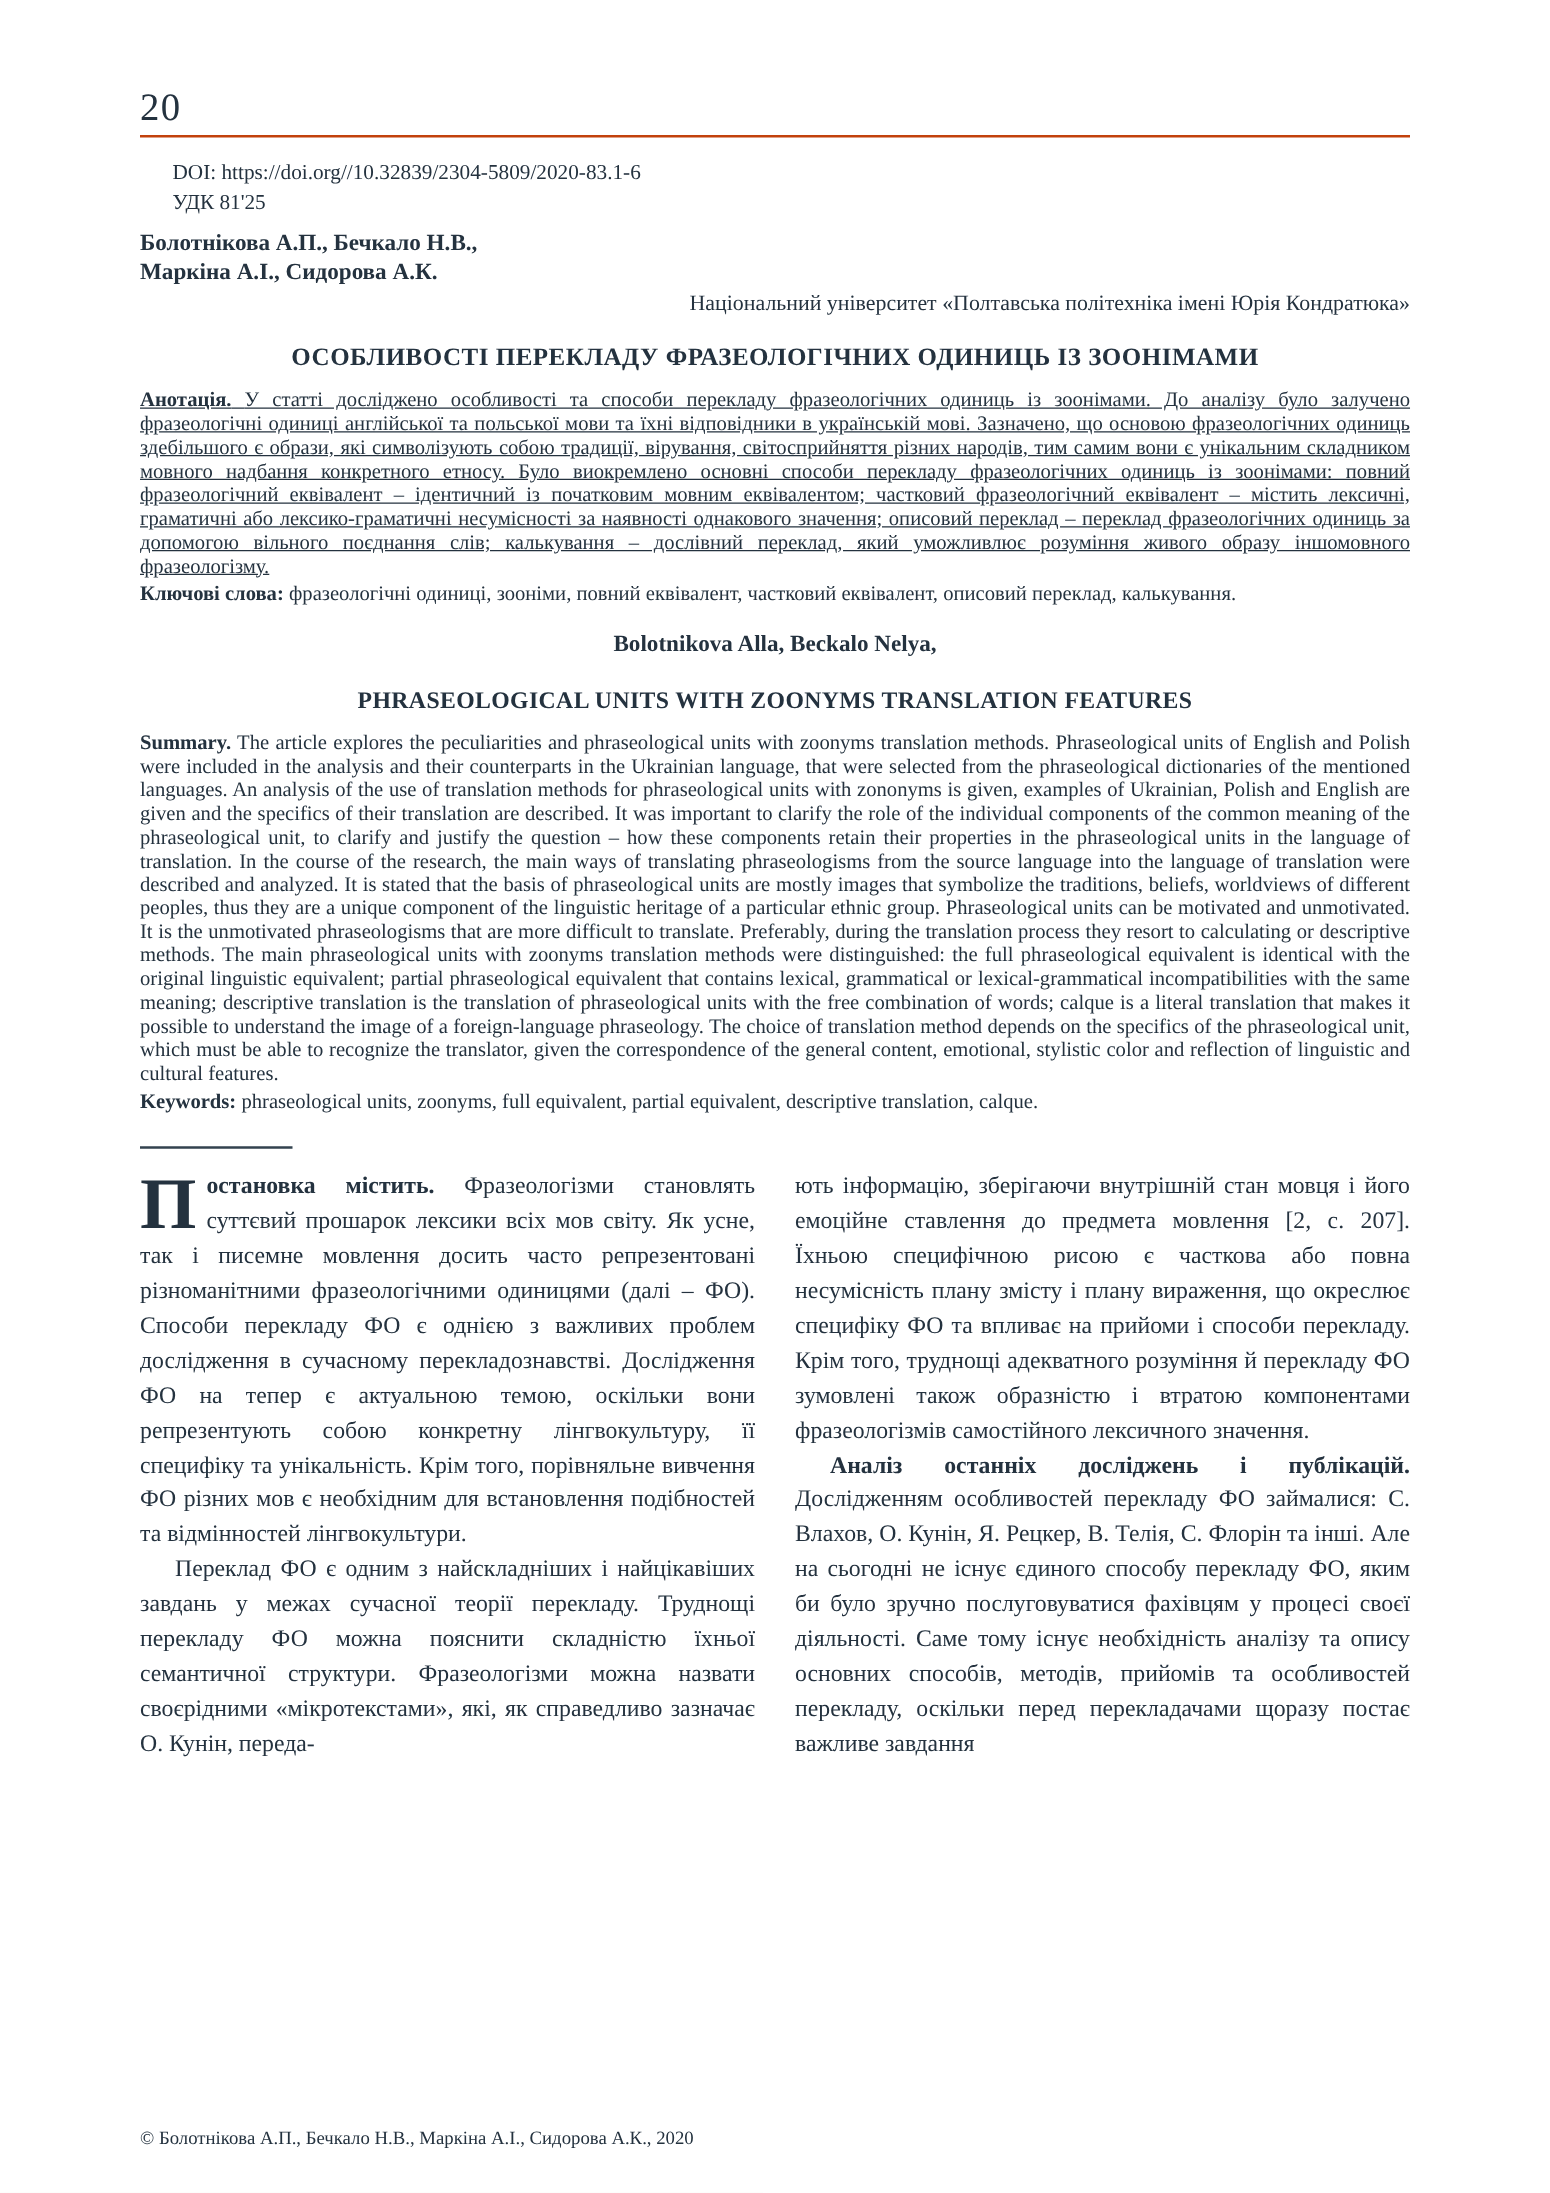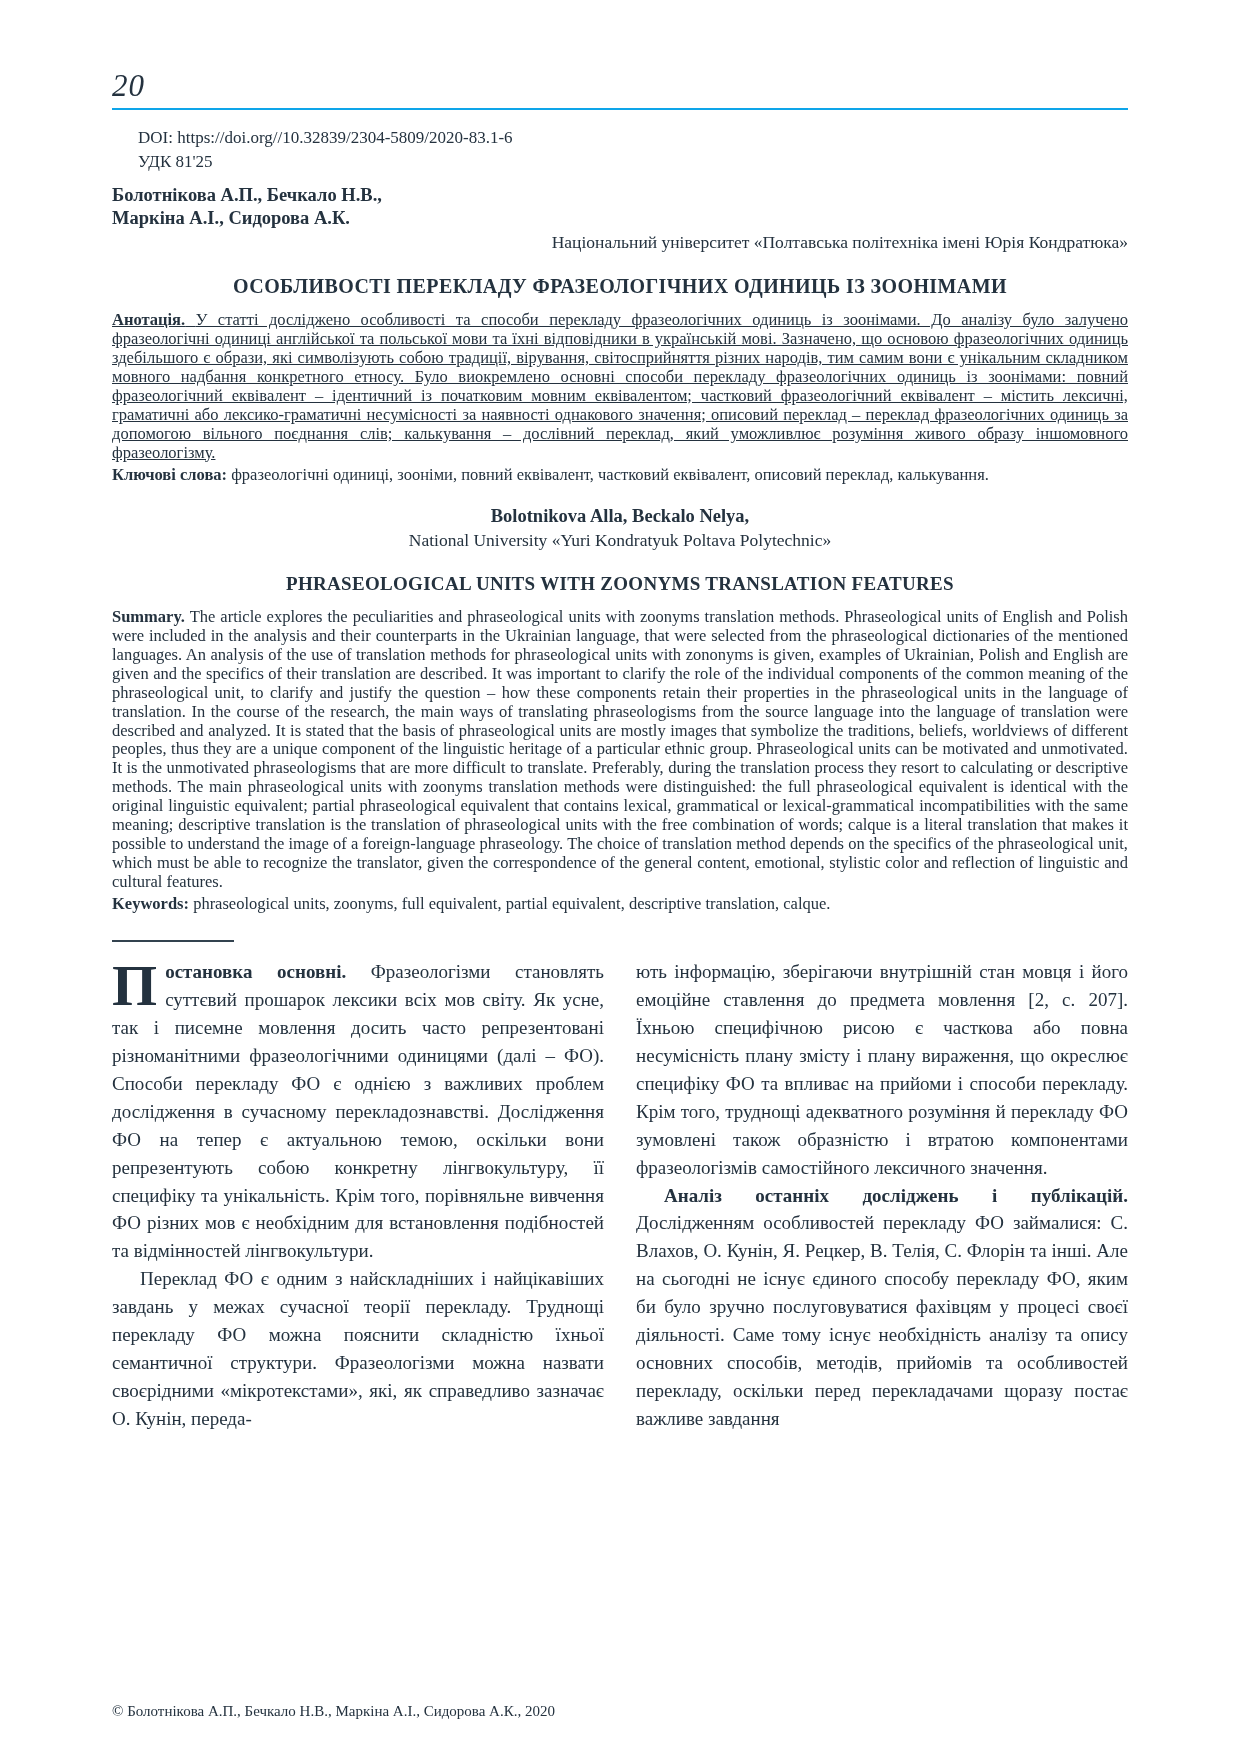--- a/index.html
+++ b/index.html
@@ -15,24 +15,23 @@
     width: 1240px;
     height: 1754px;
     margin: 0 auto;
     background: #ffffff;
     padding: 76px 112px 0 112px;
     overflow: hidden;
   }
   
   .header {
     position: relative;
-    border-bottom: 2px solid #0ea5e9;
+    border-bottom: 2px solid #c2410c;
     padding-bottom: 10px;
     min-height: 34px;
-    font-style: italic;
   }
   .page-num {
     position: absolute;
     left: 0;
     top: -8px;
     font-size: 31px;
     letter-spacing: 1px;
   }
   .header-title {
     text-align: center;
@@ -158,38 +157,37 @@
     <span>У статті досліджено особливості та способи перекладу фразеологічних одиниць із зоонімами. До аналізу було залучено фразеологічні одиниці англійської та польської мови та їхні відповідники в українській мові. Зазначено, що основою фразеологічних одиниць здебільшого є образи, які символізують собою традиції, вірування, світосприйняття різних народів, тим самим вони є унікальним складником мовного надбання конкретного етносу. Було виокремлено основні способи перекладу фразеологічних одиниць із зоонімами: повний фразеологічний еквівалент – ідентичний із початковим мовним еквівалентом; частковий фразеологічний еквівалент – містить лексичні, граматичні або лексико-граматичні несумісності за наявності однакового значення; описовий переклад – переклад фразеологічних одиниць за допомогою вільного поєднання слів; калькування – дослівний переклад, який уможливлює розуміння живого образу іншомовного фразеологізму.</span>
   </p>
   <p class="kw">
     <span class="lead-b">Ключові слова:</span>
     <span>фразеологічні одиниці, зооніми, повний еквівалент, частковий еквівалент, описовий переклад, калькування.</span>
   </p>
 
   <div class="authors-en">
     <div>Bolotnikova Alla, Beckalo Nelya,</div>
   </div>
-  <div class="affil-en">National University «Yuri Kondratyuk Poltava Polytechnic»</div>
 
   <div class="title-en">PHRASEOLOGICAL UNITS WITH ZOONYMS TRANSLATION FEATURES</div>
 
   <p class="summary">
     <span class="lead-b">Summary.</span>
     <span>The article explores the peculiarities and phraseological units with zoonyms translation methods. Phraseological units of English and Polish were included in the analysis and their counterparts in the Ukrainian language, that were selected from the phraseological dictionaries of the mentioned languages. An analysis of the use of translation methods for phraseological units with zononyms is given, examples of Ukrainian, Polish and English are given and the specifics of their translation are described. It was important to clarify the role of the individual components of the common meaning of the phraseological unit, to clarify and justify the question – how these components retain their properties in the phraseological units in the language of translation. In the course of the research, the main ways of translating phraseologisms from the source language into the language of translation were described and analyzed. It is stated that the basis of phraseological units are mostly images that symbolize the traditions, beliefs, worldviews of different peoples, thus they are a unique component of the linguistic heritage of a particular ethnic group. Phraseological units can be motivated and unmotivated. It is the unmotivated phraseologisms that are more difficult to translate. Preferably, during the translation process they resort to calculating or descriptive methods. The main phraseological units with zoonyms translation methods were distinguished: the full phraseological equivalent is identical with the original linguistic equivalent; partial phraseological equivalent that contains lexical, grammatical or lexical-grammatical incompatibilities with the same meaning; descriptive translation is the translation of phraseological units with the free combination of words; calque is a literal translation that makes it possible to understand the image of a foreign-language phraseology. The choice of translation method depends on the specifics of the phraseological unit, which must be able to recognize the translator, given the correspondence of the general content, emotional, stylistic color and reflection of linguistic and cultural features.</span>
   </p>
   <p class="kw">
     <span class="lead-b">Keywords:</span>
     <span>phraseological units, zoonyms, full equivalent, partial equivalent, descriptive translation, calque.</span>
   </p>
 
   <div class="divider"></div>
 
   <div class="columns">
     <div class="col">
-      <p><span class="dropcap">П</span><span class="lead-b">остановка основні.</span>
+      <p><span class="dropcap">П</span><span class="lead-b">остановка містить.</span>
         <span>Фразеологізми становлять суттєвий прошарок лексики всіх мов світу. Як усне, так і писемне мовлення досить часто репрезентовані різноманітними фразеологічними одиницями (далі – ФО). Способи перекладу ФО є однією з важливих проблем дослідження в сучасному перекладознавстві. Дослідження ФО на тепер є актуальною темою, оскільки вони репрезентують собою конкретну лінгвокультуру, її специфіку та унікальність. Крім того, порівняльне вивчення ФО різних мов є необхідним для встановлення подібностей та відмінностей лінгвокультури.</span>
       </p>
       <p class="indent">Переклад ФО є одним з найскладніших і найцікавіших завдань у межах сучасної теорії перекладу. Труднощі перекладу ФО можна пояснити складністю їхньої семантичної структури. Фразеологізми можна назвати своєрідними «мікротекстами», які, як справедливо зазначає О. Кунін, переда-</p>
     </div>
     <div class="col">
       <p>ють інформацію, зберігаючи внутрішній стан мовця і його емоційне ставлення до предмета мовлення [2, с. 207]. Їхньою специфічною рисою є часткова або повна несумісність плану змісту і плану вираження, що окреслює специфіку ФО та впливає на прийоми і способи перекладу. Крім того, труднощі адекватного розуміння й перекладу ФО зумовлені також образністю і втратою компонентами фразеологізмів самостійного лексичного значення.</p>
       <p class="indent">
         <span class="lead-b">Аналіз останніх досліджень і публікацій.</span>
         <span>Дослідженням особливостей перекладу ФО займалися: С. Влахов, О. Кунін, Я. Рецкер, В. Телія, С. Флорін та інші. Але на сьогодні не існує єдиного способу перекладу ФО, яким би було зручно послуговуватися фахівцям у процесі своєї діяльності. Саме тому існує необхідність аналізу та опису основних способів, методів, прийомів та особливостей перекладу, оскільки перед перекладачами щоразу постає важливе завдання</span>
       </p>

